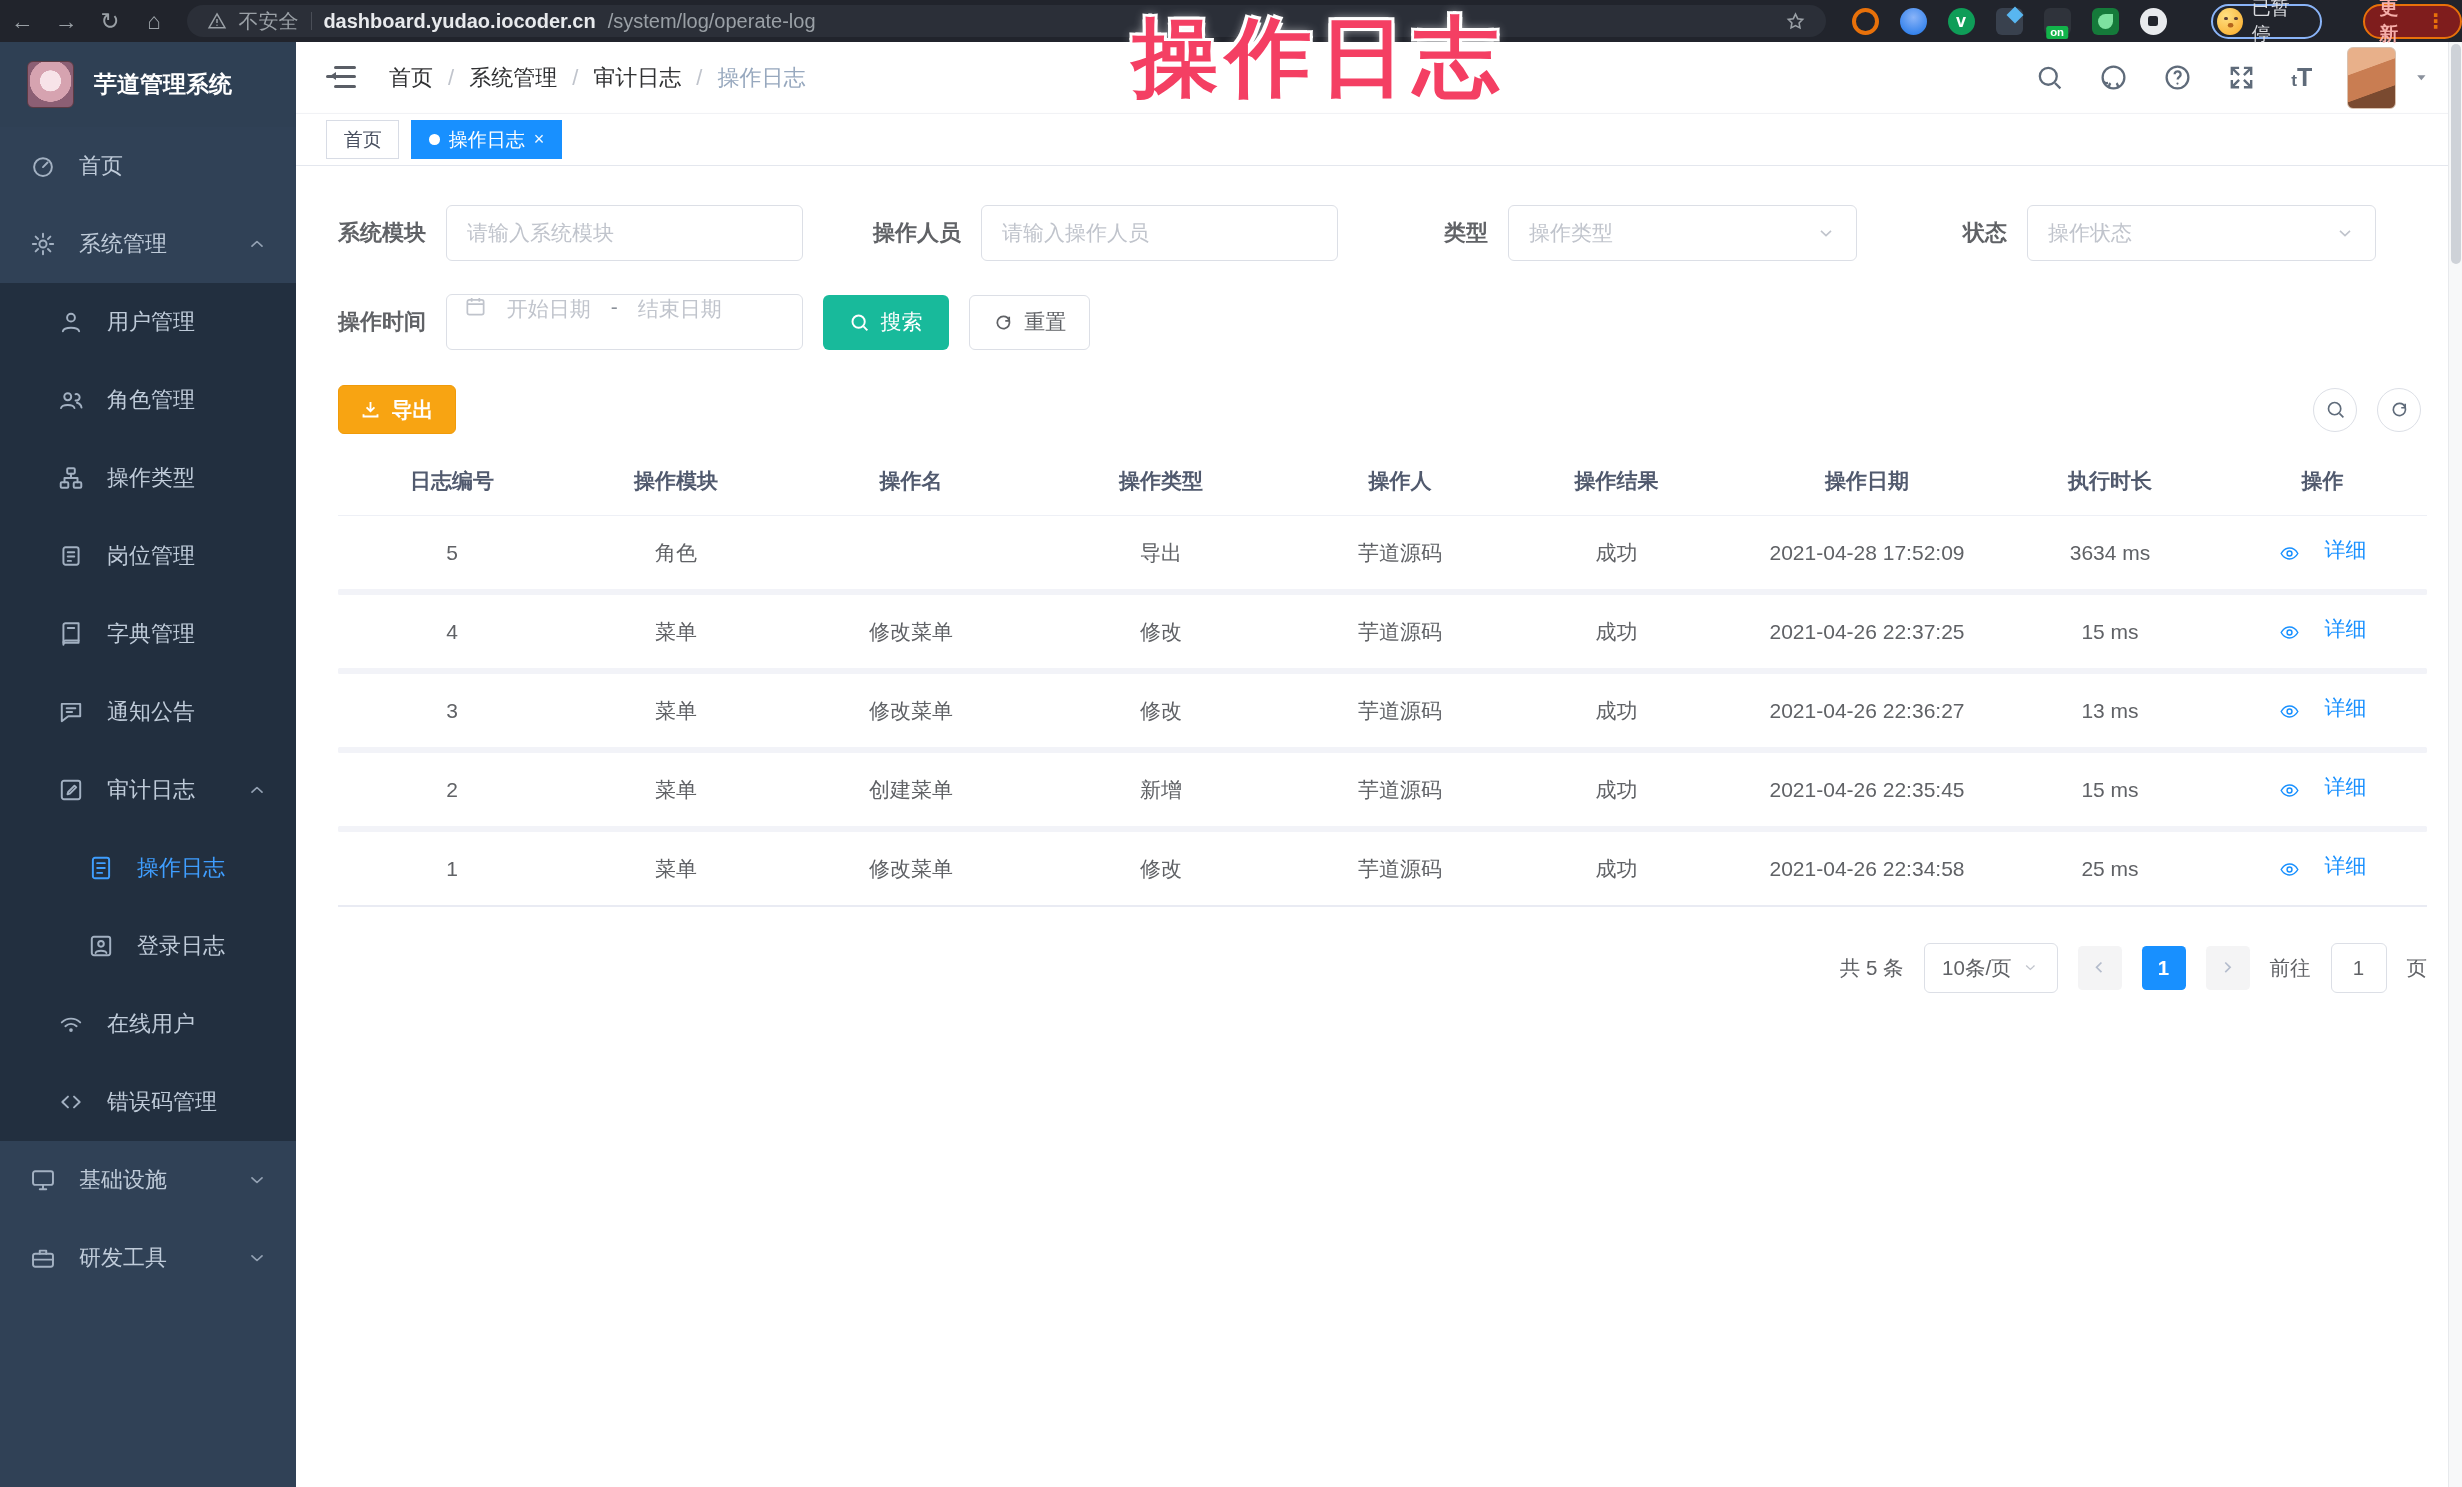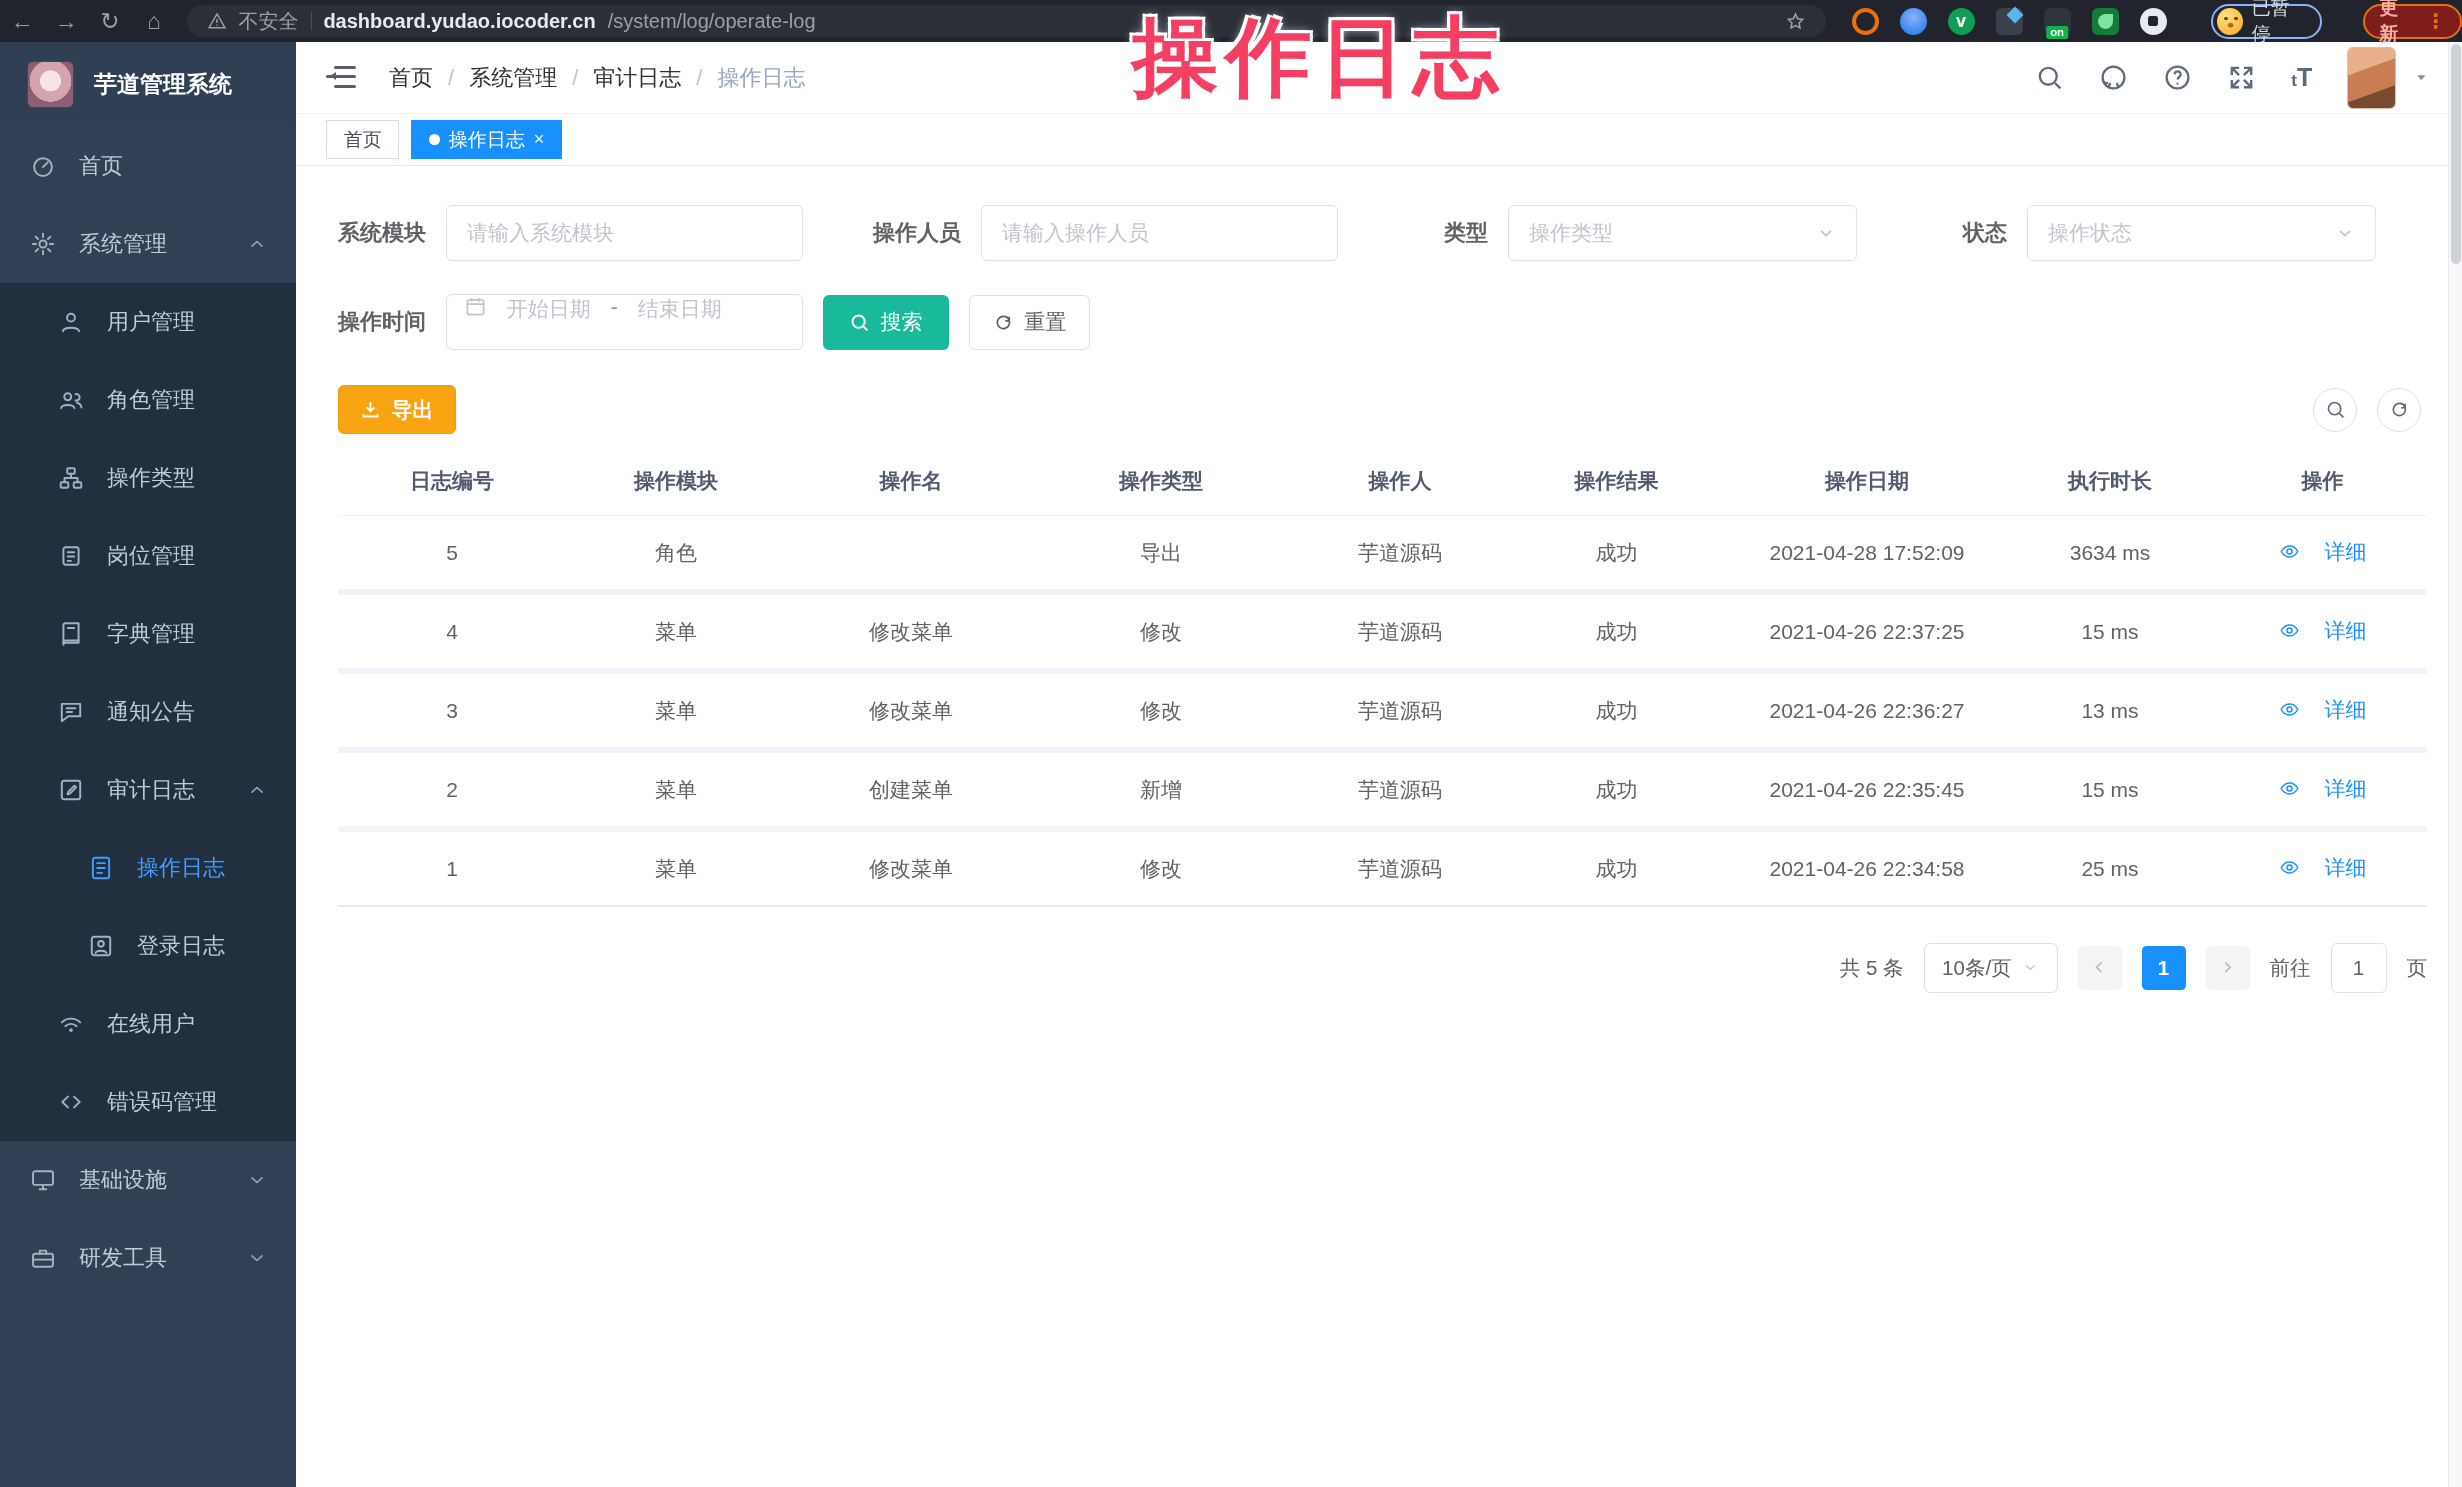--- a/index.html
+++ b/index.html
@@ -118,21 +118,21 @@
   .circle-btn .ic { width:21px; height:21px; }
 
   
   .table { margin-top:12px; }
   .t-head { display:flex; height:70px; align-items:center; border-bottom:1.5px solid #eef0f6; }
   .t-col { text-align:center; font-size:21px; flex:0 0 auto; overflow:hidden; white-space:nowrap; }
   .t-head .t-col { color:#515a6e; font-weight:700; }
   .t-row { display:flex; height:73px; align-items:center; background:#fff; color:#606266; }
   .row-sep { height:6px; background:#f2f3f8; border-radius:1.5px; }
   .t-end { height:1.5px; background:#e9ebf3; }
-  .detail-link { color:#1890ff; display:inline-flex; align-items:center; gap:25px; font-size:21px; cursor:pointer; }
+  .detail-link { color:#1890ff; display:inline-flex; align-items:flex-end; gap:25px; font-size:21px; cursor:pointer; }
   .detail-link .ic { width:21px; height:21px; }
 
   
   .pagination { display:flex; align-items:center; justify-content:flex-end; margin-top:36px; gap:20px;
     font-size:20.5px; color:#606266; }
   .page-size { width:134px; height:50px; border:0.8px solid #dcdfe6; border-radius:6px; display:flex;
     align-items:center; justify-content:center; gap:10.6px; color:#606266; cursor:pointer; }
   .page-size .sel-caret { width:16.7px; height:16.7px; color:#c0c4cc; }
   .pg-btn { min-width:44px; height:44px; border-radius:4.6px; background:#f4f4f5; color:#b4bccc;
     display:flex; align-items:center; justify-content:center; cursor:pointer; }

